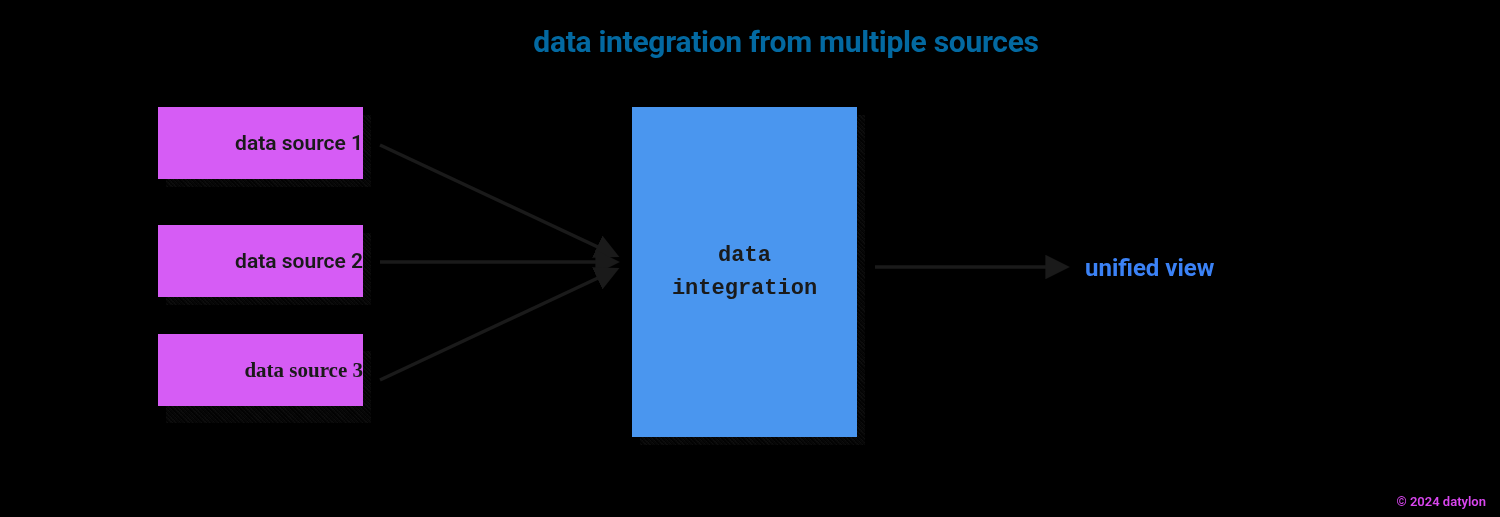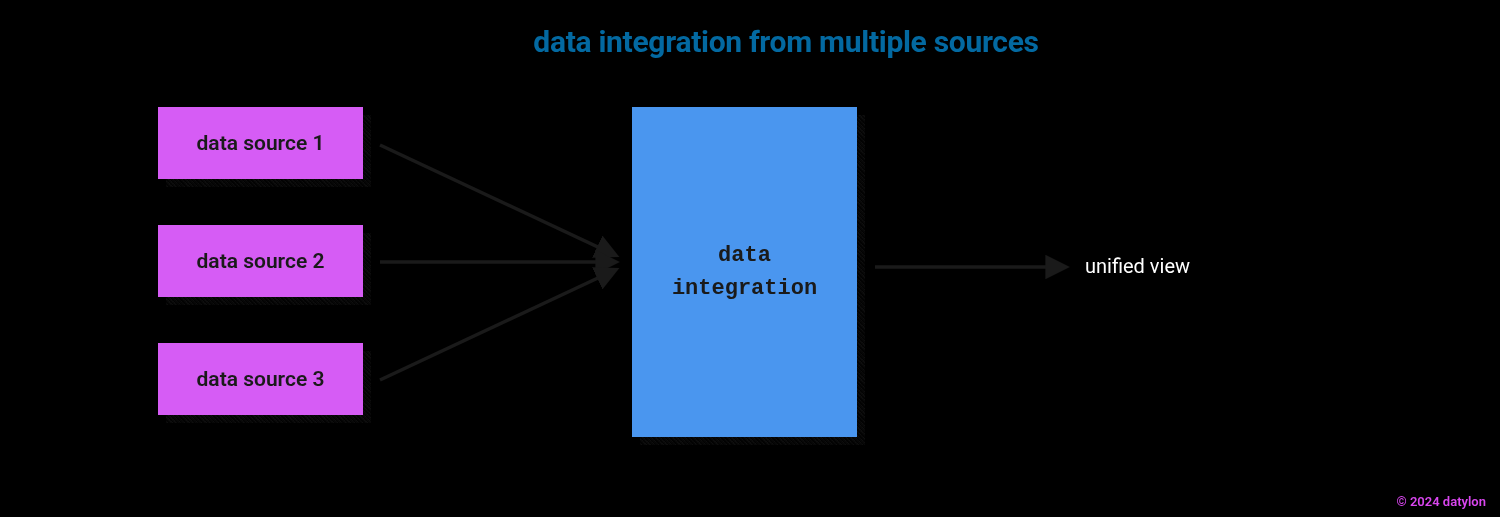--- a/index.html
+++ b/index.html
@@ -22,21 +22,21 @@
     letter-spacing: -0.3px;
     margin-left: 36px;
   }
   .source-box {
     position: absolute;
     width: 205px;
     height: 72px;
     background: #d65cf5;
     display: flex;
     align-items: center;
-    justify-content: center;
+    justify-content: flex-end;
     font-size: 21px;
     font-weight: 600;
     color: #1a1a1a;
   }
   .noise-shadow {
     position: absolute;
     background:
       repeating-linear-gradient(45deg, #2a2a2a 0 1px, #444 1px 2px, #111 2px 3px),
       repeating-linear-gradient(-45deg, #333 0 1px, #222 1px 2px);
     background-blend-mode: multiply;
@@ -50,23 +50,23 @@
     align-items: center;
     justify-content: center;
     text-align: center;
     font-size: 22px;
     font-weight: 600;
     color: #1a1a1a;
     line-height: 1.5;
   }
   .unified-label {
     position: absolute;
-    font-size: 20px;
-    font-weight: 400;
-    color: #ffffff;
+    font-size: 24px;
+    font-weight: 700;
+    color: #3b82f6;
   }
   .watermark {
     position: absolute;
     right: 14px;
     bottom: 8px;
     font-size: 13px;
     font-weight: 600;
     color: #d946ef;
   }
   svg.arrows {
@@ -86,21 +86,21 @@
 <div class="noise-shadow" style="left:166px; top:115px; width:205px; height:72px;"></div>
 <div class="noise-shadow" style="left:166px; top:233px; width:205px; height:72px;"></div>
 <div class="noise-shadow" style="left:166px; top:351px; width:205px; height:72px;"></div>
 
 <div class="source-box" style="left:158px; top:107px;">
   <span>data source 1</span>
 </div>
 <div class="source-box" style="left:158px; top:225px;">
   <span>data source 2</span>
 </div>
-<div class="source-box" style="left:158px; top:343px;">
+<div class="source-box" style="left:158px; top:334px;font-family:Liberation Serif, serif;">
   <span>data source 3</span>
 </div>
 
 <div class="noise-shadow" style="left:640px; top:115px; width:225px; height:330px;"></div>
 
 <div class="integration-box" style="left:632px; top:107px;">
   <span style="white-space: pre-line; font-family: Liberation Mono, monospace;">data
 integration</span>
 </div>
 

